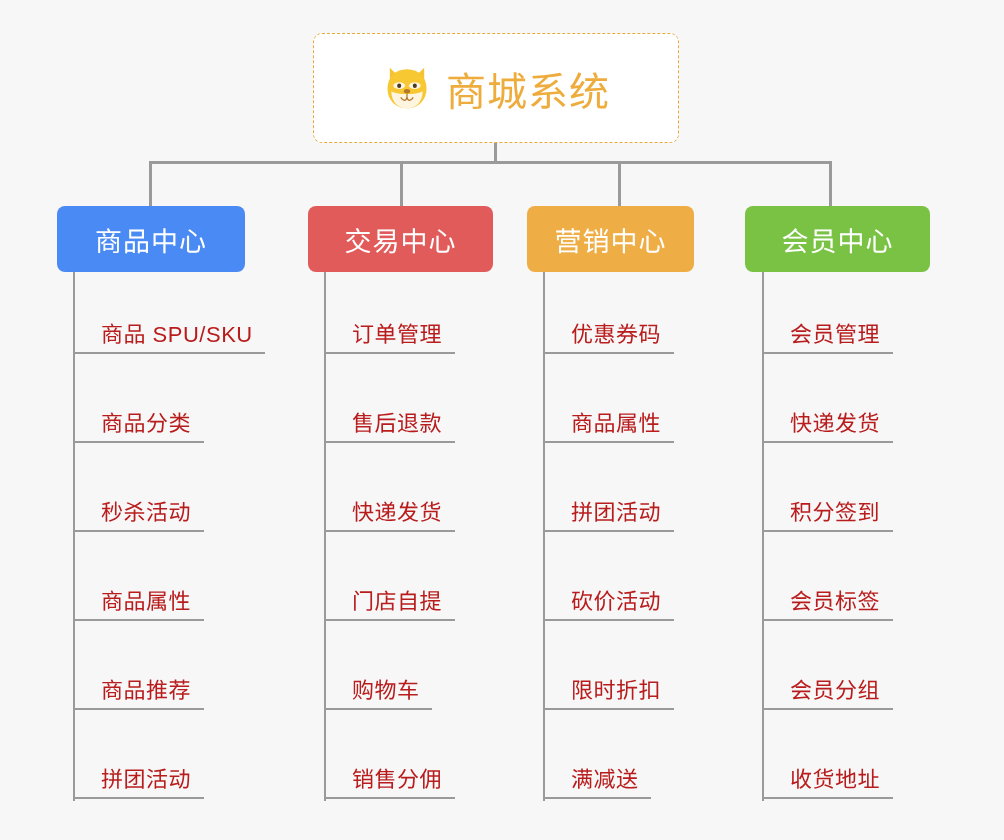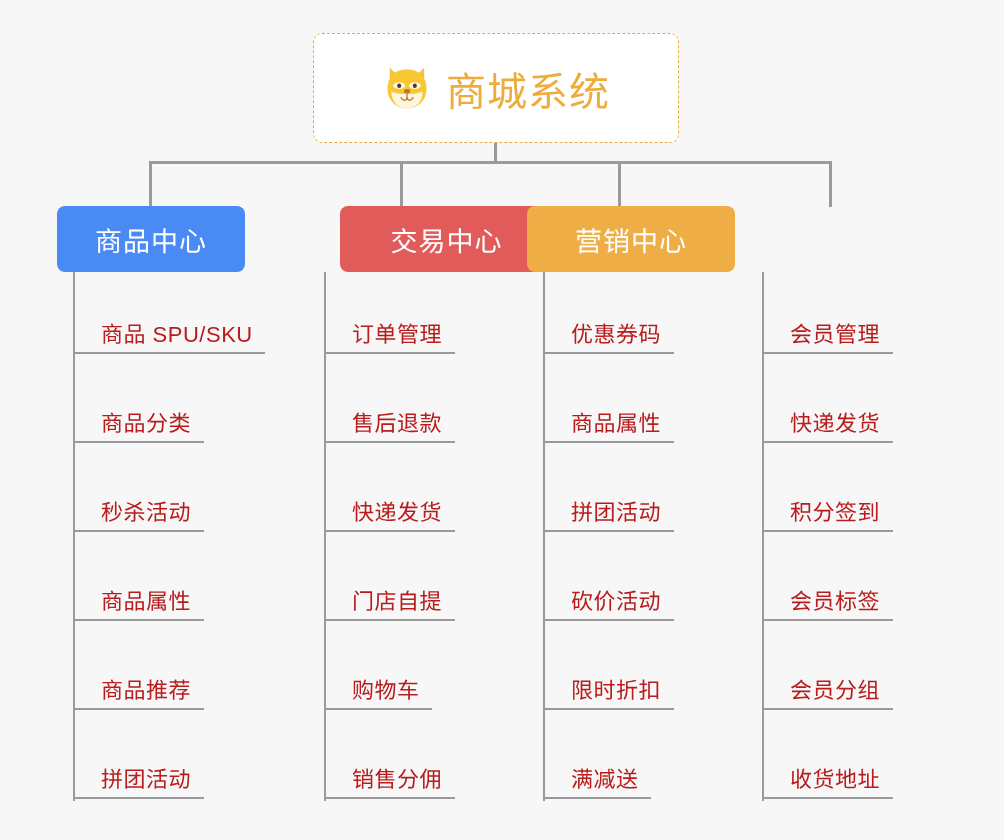--- a/index.html
+++ b/index.html
@@ -135,25 +135,28 @@
   <div class="conn conn-v" style="left: 494px; top: 143px; height: 21px; background: rgb(154, 154, 154);"></div>
   <div class="conn conn-h" style="left: 149px; top: 161px; width: 683px; background: rgb(154, 154, 154);"></div>
   <div class="conn conn-v" style="left: 149px; top: 161px; height: 46px; background: rgb(154, 154, 154);"></div>
   <div class="conn conn-v" style="left: 400px; top: 161px; height: 46px; background: rgb(154, 154, 154);"></div>
   <div class="conn conn-v" style="left: 618px; top: 161px; height: 46px; background: rgb(154, 154, 154);"></div>
   <div class="conn conn-v" style="left: 829px; top: 161px; height: 46px; background: rgb(154, 154, 154);"></div>
 
   <div class="cat-box" style="left: 57px; width: 188px; background: rgb(74, 138, 244);">
     <span>商品中心</span>
   </div>
-  <div class="cat-box" style="left: 308px; width: 213px; background: rgb(225, 91, 91); margin-left: 32px;">
+  <div class="cat-box" style="left: 308px; width: 185px; background: rgb(225, 91, 91);">
     <span>交易中心</span>
   </div>
-  <div class="cat-box" style="left: 527px; width: 208px; background: rgb(238, 173, 69);">
+  <div class="cat-box" style="left: 527px; width: 167px; background: rgb(238, 173, 69);">
     <span>营销中心</span>
+  </div>
+  <div class="cat-box" style="left: 745px; width: 185px; background: rgb(121, 194, 68);">
+    <span>会员中心</span>
   </div>
 
   <div class="leaf-col" style="left:73px;">
       <div class="leaf-spine" style="height: 529px; background: rgb(154, 154, 154);"></div>
       <div class="leaf-item" style="top: 82px; width: 192px;">
         <div class="leaf-rule" style="width: 190px; background: rgb(154, 154, 154);"></div>
         <span class="leaf-label">商品 SPU/SKU</span>
       </div>
       <div class="leaf-item" style="top: 171px; width: 131px;">
         <div class="leaf-rule" style="width: 129px; background: rgb(154, 154, 154);"></div>

